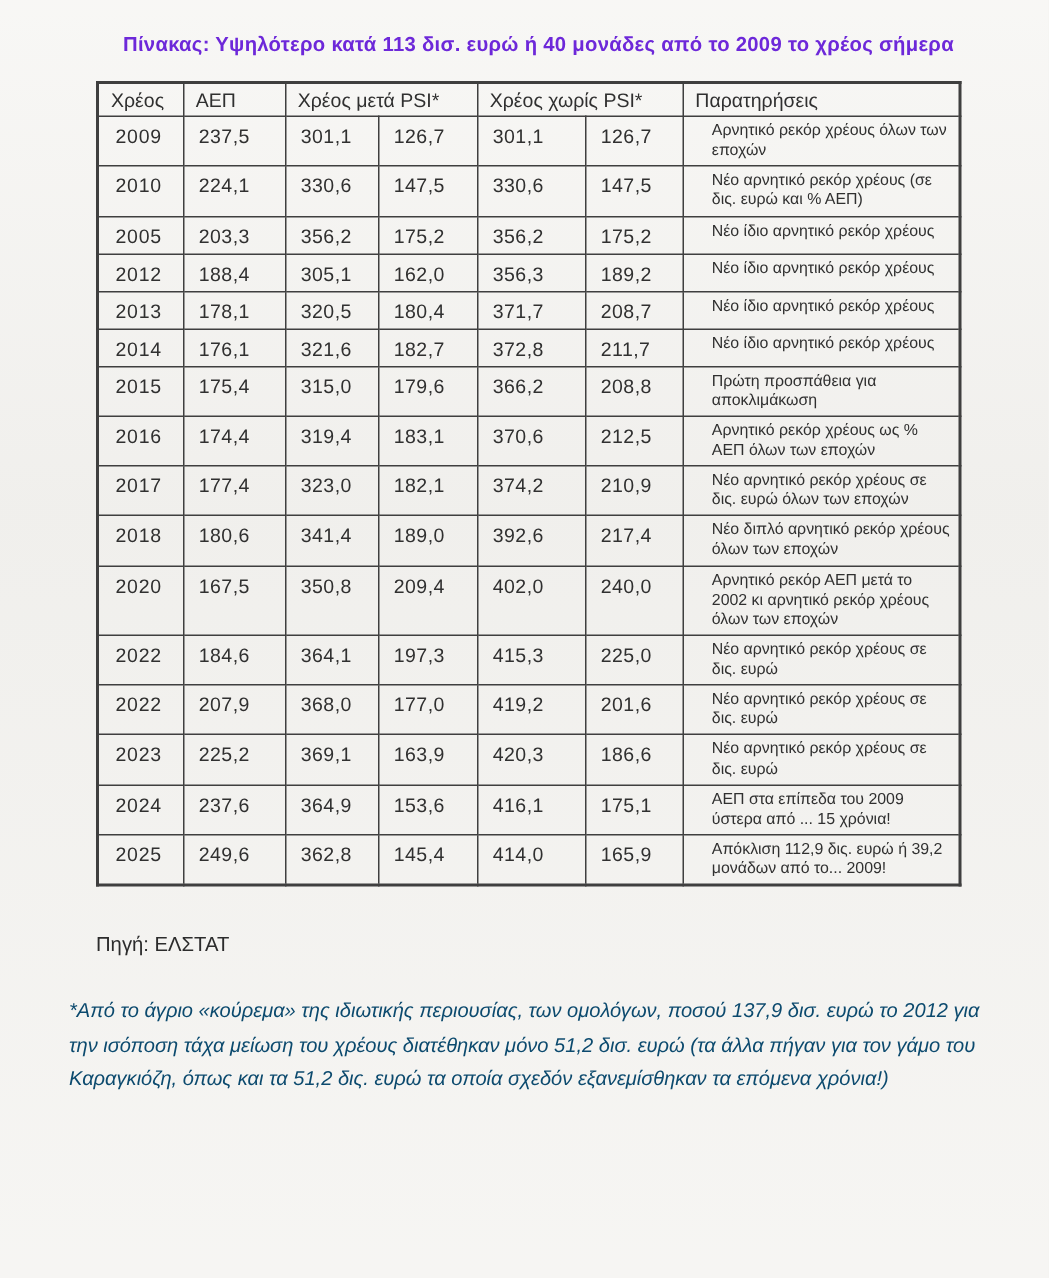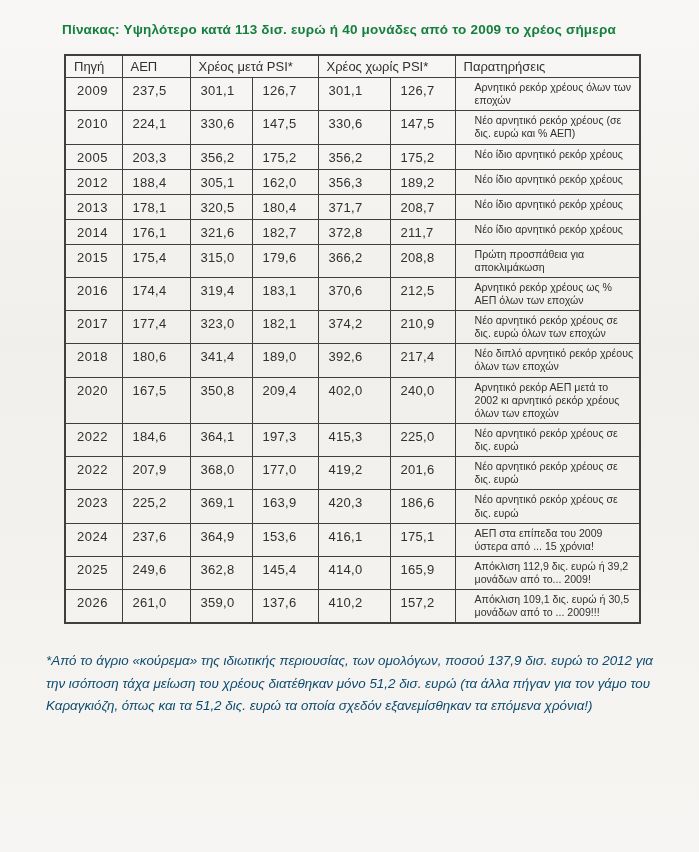--- a/index.html
+++ b/index.html
@@ -14,25 +14,25 @@
     background:var(--paper);
     background-image:linear-gradient(180deg, rgba(255,255,255,.35), rgba(0,0,0,.015) 40%, rgba(255,255,255,.2));
     color:var(--ink);
     font-family:"Liberation Sans","DejaVu Sans",sans-serif;
     overflow:hidden;
     -webkit-font-smoothing:antialiased;
   }
   .page{ padding:22px 30px 0 46px; }
 
   .title{
-    margin-left:16px;
+    margin-left:36px;
     font-size:13.5px;
     font-weight:bold;
     letter-spacing:.2px;
-    color:#15803d;
+    color:#6d28d9;
     margin-bottom:17px;
     white-space:nowrap;
   }
 
   table.debt{
     margin-left:18px;
     border-collapse:collapse;
     width:575px;
     table-layout:fixed;
     background:transparent;
@@ -109,21 +109,21 @@
       <col class="c1">
         <col class="c2">
         <col class="c3">
         <col class="c4">
       <col class="c5">
         <col class="c6">
         <col class="c7">
     </colgroup>
     <thead>
       <tr>
-        <th>Πηγή</th>
+        <th>Χρέος</th>
         <th>ΑΕΠ</th>
         <th colspan="2">Χρέος μετά PSI*</th>
         <th colspan="2">Χρέος χωρίς PSI*</th>
         <th class="notes">Παρατηρήσεις</th>
       </tr>
     </thead>
     <tbody>
 
     <tr>
           <td class="c-year">2009</td>
@@ -262,28 +262,20 @@
         </tr>
         <tr>
           <td class="c-year">2025</td>
           <td class="c-num">249,6</td>
           <td class="c-num">362,8</td>
           <td class="c-num">145,4</td>
           <td class="c-num">414,0</td>
           <td class="c-num">165,9</td>
           <td class="c-comment">Απόκλιση 112,9 δις. ευρώ ή 39,2 μονάδων από το... 2009!</td>
         </tr>
-        <tr>
-          <td class="c-year">2026</td>
-          <td class="c-num">261,0</td>
-          <td class="c-num">359,0</td>
-          <td class="c-num">137,6</td>
-          <td class="c-num">410,2</td>
-          <td class="c-num">157,2</td>
-          <td class="c-comment">Απόκλιση 109,1 δις. ευρώ ή 30,5 μονάδων από το ... 2009!!!</td>
-        </tr>
       </tbody>
   </table>
 
+  <div class="source">Πηγή: ΕΛΣΤΑΤ</div>
 
   <div class="footnote">*Από το άγριο «κούρεμα» της ιδιωτικής περιουσίας, των ομολόγων, ποσού 137,9 δισ. ευρώ το 2012 για την ισόποση τάχα μείωση του χρέους διατέθηκαν μόνο 51,2 δισ. ευρώ (τα άλλα πήγαν για τον γάμο του Καραγκιόζη, όπως και τα 51,2 δις. ευρώ τα οποία σχεδόν εξανεμίσθηκαν τα επόμενα χρόνια!)</div>
 
 </div>
 
 </body></html>

